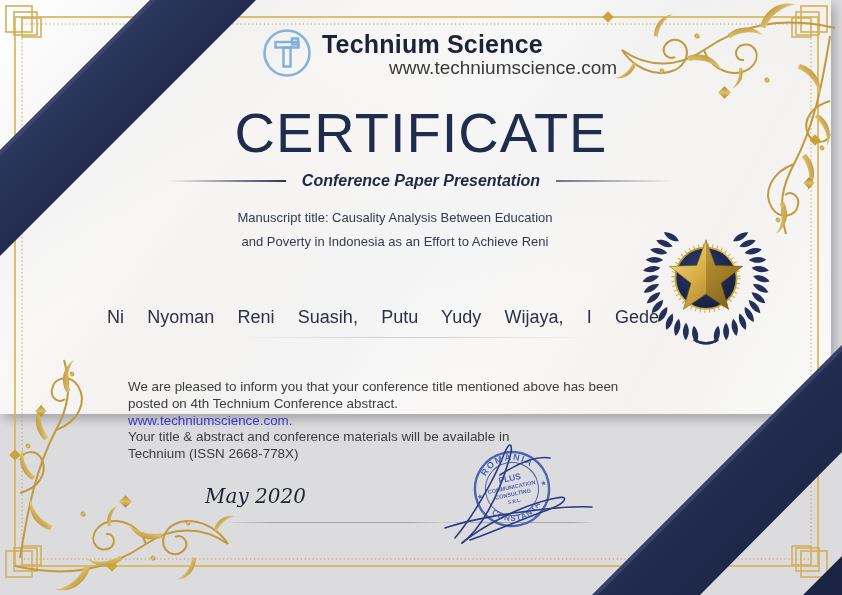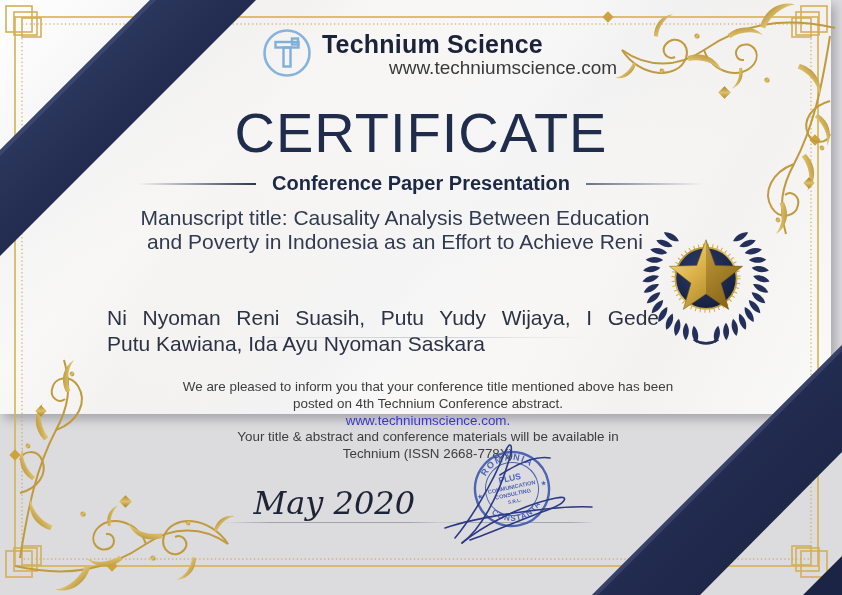--- a/index.html
+++ b/index.html
@@ -18,31 +18,31 @@
     background:linear-gradient(135deg,rgba(255,255,255,.9) 0%,rgba(220,220,224,.25) 18%,rgba(255,255,255,0) 30%,rgba(210,210,216,.18) 55%,rgba(255,255,255,0) 70%);
   }
   svg{position:absolute;left:0;top:0;}
   .abs{position:absolute;}
   
   .brand{left:322px;top:30px;font-size:25px;font-weight:bold;color:#1c2338;letter-spacing:.2px;}
   .site{left:342px;top:57px;font-size:19px;color:#3a3a3a;margin-left:47px;}
   
   .cert-title{left:0;top:88px;width:842px;text-align:center;font-size:56px;color:#202c4c;letter-spacing:1px;margin-top:12px;}
   .subtitle-row{left:0;top:172px;width:842px;display:flex;align-items:center;justify-content:center;gap:16px;}
-  .subtitle{font-size:20px;font-weight:bold;color:#1d2844;}
+  .subtitle{font-size:16px;font-weight:bold;color:#1d2844;font-style:italic;}
   .sub-line{width:118px;height:2px;}
   .sub-line.l{background:linear-gradient(to left,#2c3550,rgba(44,53,80,0));}
   .sub-line.r{background:linear-gradient(to right,#6a7386,rgba(106,115,134,0));}
-  .manuscript{left:70px;top:206px;width:650px;text-align:center;font-size:21px;line-height:23.5px;color:#303a50;}
-  .authors{left:107px;top:305px;width:552px;font-size:21px;line-height:25.5px;color:#2b3244;}
+  .manuscript{left:70px;top:206px;width:650px;text-align:center;font-size:13px;line-height:23.5px;color:#303a50;}
+  .authors{left:107px;top:305px;width:552px;font-size:18px;line-height:25.5px;color:#2b3244;}
   .authors .j{text-align:justify;text-align-last:justify;}
   .authors-rule{left:238px;top:337px;width:352px;height:1px;background:linear-gradient(to right,rgba(130,138,152,0),rgba(130,138,152,.4),rgba(130,138,152,0));}
-  .notice{left:128px;top:379px;width:600px;text-align:center;font-size:13.4px;line-height:16.8px;color:#3d3d3d;}
+  .notice{left:128px;top:379px;width:600px;text-align:left;font-size:13.4px;line-height:16.8px;color:#3d3d3d;}
   .notice a{color:#3a35c9;text-decoration:none;}
-  .date{left:205px;top:484px;width:210px;text-align:right;font-size:32px;font-style:italic;color:#1d2436;font-family:"DejaVu Serif", serif;}
+  .date{left:205px;top:484px;width:210px;text-align:left;font-size:20px;font-style:italic;color:#1d2436;font-family:"DejaVu Serif", serif;}
   .date-line{left:224px;top:522px;width:230px;height:1px;background:linear-gradient(to right,rgba(140,145,155,0),rgba(140,145,155,.75) 20%,rgba(140,145,155,.75) 80%,rgba(140,145,155,0));}
   .sig-line{left:441px;top:522px;width:154px;height:1px;background:linear-gradient(to right,rgba(140,145,155,0),rgba(140,145,155,.7) 25%,rgba(140,145,155,.7) 85%,rgba(140,145,155,0));}
 </style>
 </head>
 <body>
 
 <div class="page">
   <div class="sheen"></div>
 
   <svg width="842" height="595" viewBox="0 0 842 595">
@@ -193,21 +193,20 @@
     <div class="sub-line r"></div>
   </div>
 
   <div class="abs manuscript">
     <div>Manuscript title: Causality Analysis Between Education</div>
     <div>and Poverty in Indonesia as an Effort to Achieve Reni</div>
   </div>
 
   <div class="abs authors">
     <div class="j">Ni Nyoman Reni Suasih, Putu Yudy Wijaya, I Gede</div>
-    <div>Putu Kawiana, Ida Ayu Nyoman Saskara</div>
   </div>
   <div class="abs authors-rule"></div>
 
   <div class="abs notice">
     <div>We are pleased to inform you that your conference title mentioned above has been</div>
     <div>posted on 4th Technium Conference abstract.</div>
     <div><a href="#">www.techniumscience.com.</a></div>
     <div>Your title &amp; abstract and conference materials will be available in</div>
     <div>Technium (ISSN 2668-778X)</div>
   </div>

